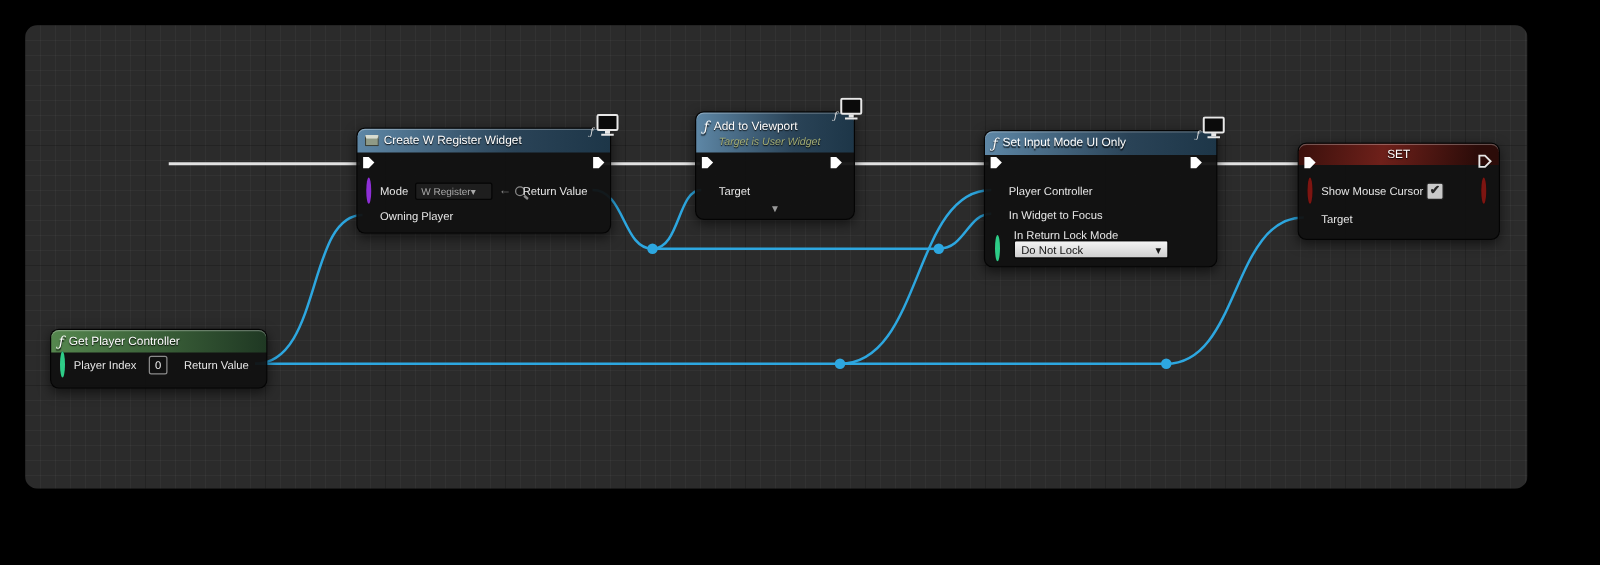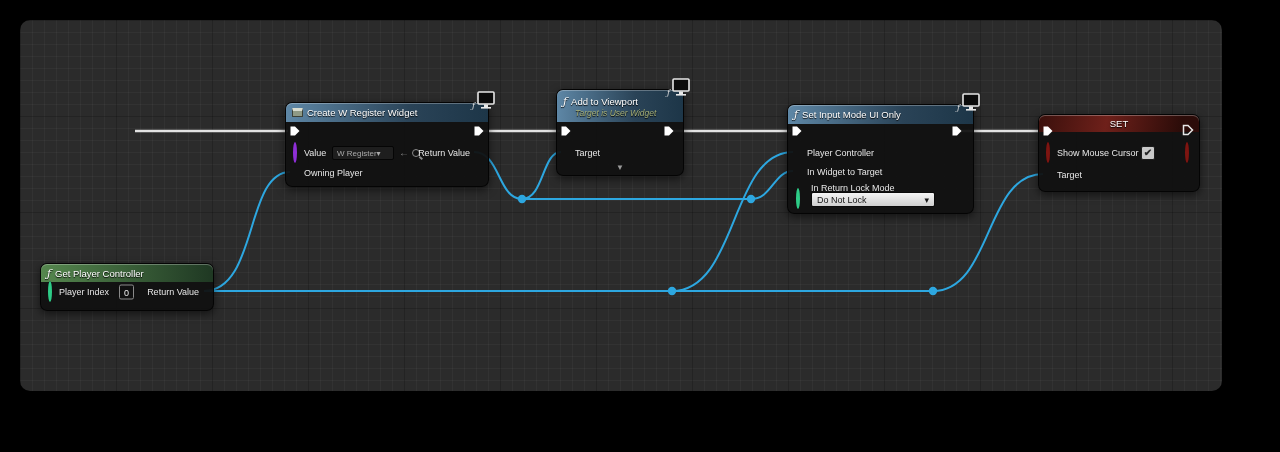--- a/index.html
+++ b/index.html
@@ -110,21 +110,21 @@
       <svg width="12" height="12">
           <path d="M1.5,1.5 H6 L10.5,6 L6,10.5 H1.5 Z" fill="#fff"></path>
         </svg>
     </span>
     <span class="pin" style="left:193px;top:29px;">
       <svg width="12" height="12">
           <path d="M1.5,1.5 H6 L10.5,6 L6,10.5 H1.5 Z" fill="#fff"></path>
         </svg>
     </span>
     <span class="pin" style="left:9px;top:50px;"><span class="ring r-purple"></span></span>
-    <span class="lbl row-label" style="left:18px;top:50px;">Value</span>
+    <span class="lbl row-label" style="left:18px;top:50px;">Mode</span>
     <div class="dd-dark" style="left:46px;top:43px;width:62px;height:14px;">
       <span>W Register</span>
       <span>▾</span>
     </div>
     <div class="ghost-icons" style="position:absolute;left:113px;top:45px;">
       <span class="arrowglyph">←</span>
       <span class="searchicon"></span>
     </div>
     <span class="lbl row-label" style="right:18px;top:50px;">Return Value</span>
     <span class="pin" style="left:188px;top:50px;"><span class="pin-dot p-blue"></span></span>
@@ -182,21 +182,21 @@
         </svg>
     </span>
     <span class="pin" style="left:169px;top:27px;">
       <svg width="12" height="12">
           <path d="M1.5,1.5 H6 L10.5,6 L6,10.5 H1.5 Z" fill="#fff"></path>
         </svg>
     </span>
     <span class="pin" style="left:10px;top:48px;"><span class="pin-dot p-blue"></span></span>
     <span class="lbl row-label" style="left:19px;top:48px;">Player Controller</span>
     <span class="pin" style="left:10px;top:67px;"><span class="pin-dot p-blue"></span></span>
-    <span class="lbl row-label" style="left:19px;top:67px;">In Widget to Target</span>
+    <span class="lbl row-label" style="left:19px;top:67px;">In Widget to Focus</span>
     <span class="lbl row-label" style="left:23px;top:83px;">In Return Lock Mode</span>
     <span class="pin" style="left:10px;top:94px;"><span class="ring r-green"></span></span>
     <div class="dd-light" style="left:23px;top:87px;width:124px;height:15px;">
       <span>Do Not Lock</span>
       <span>▾</span>
     </div>
   </div>
 
   <div class="node" style="left:1038px;top:114px;width:160px;height:76px;">
     <div class="hdr hdr-maroon" style="height:17px;justify-content:center;">

